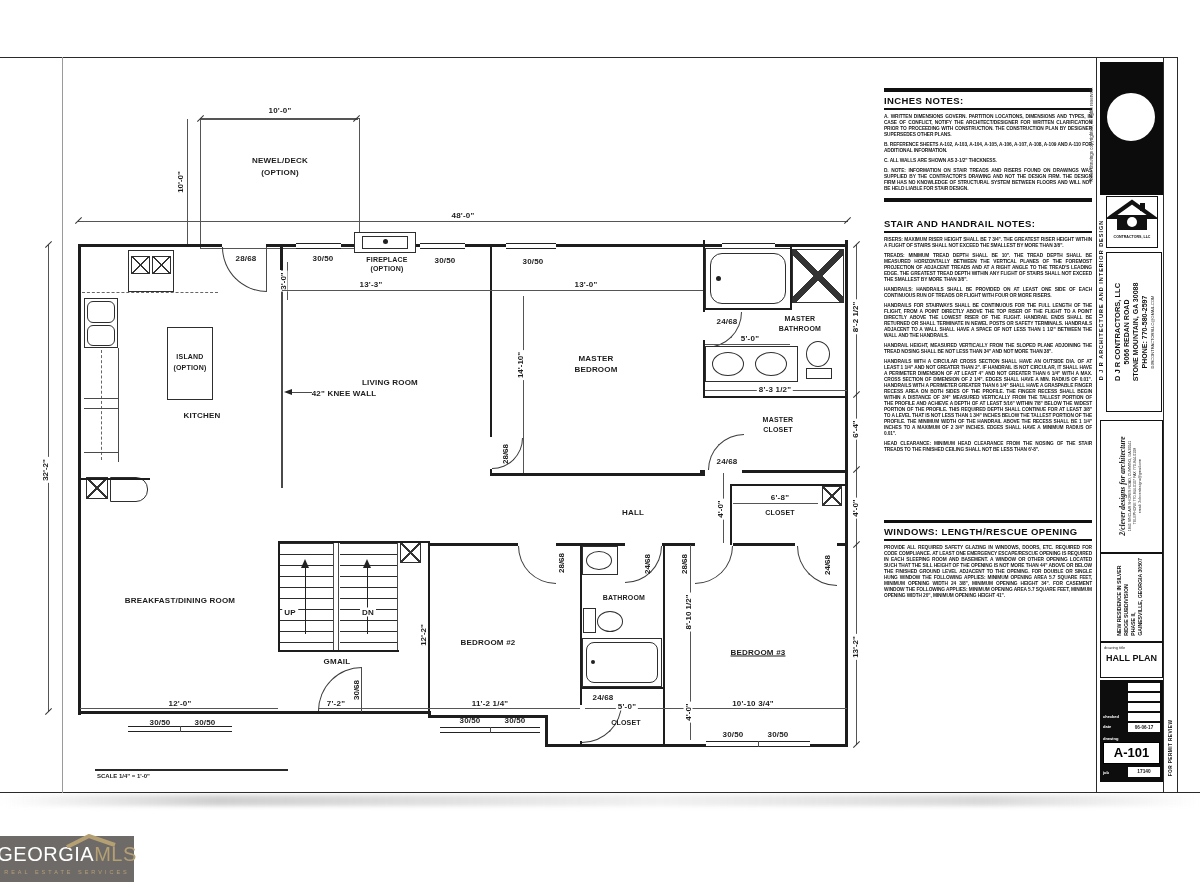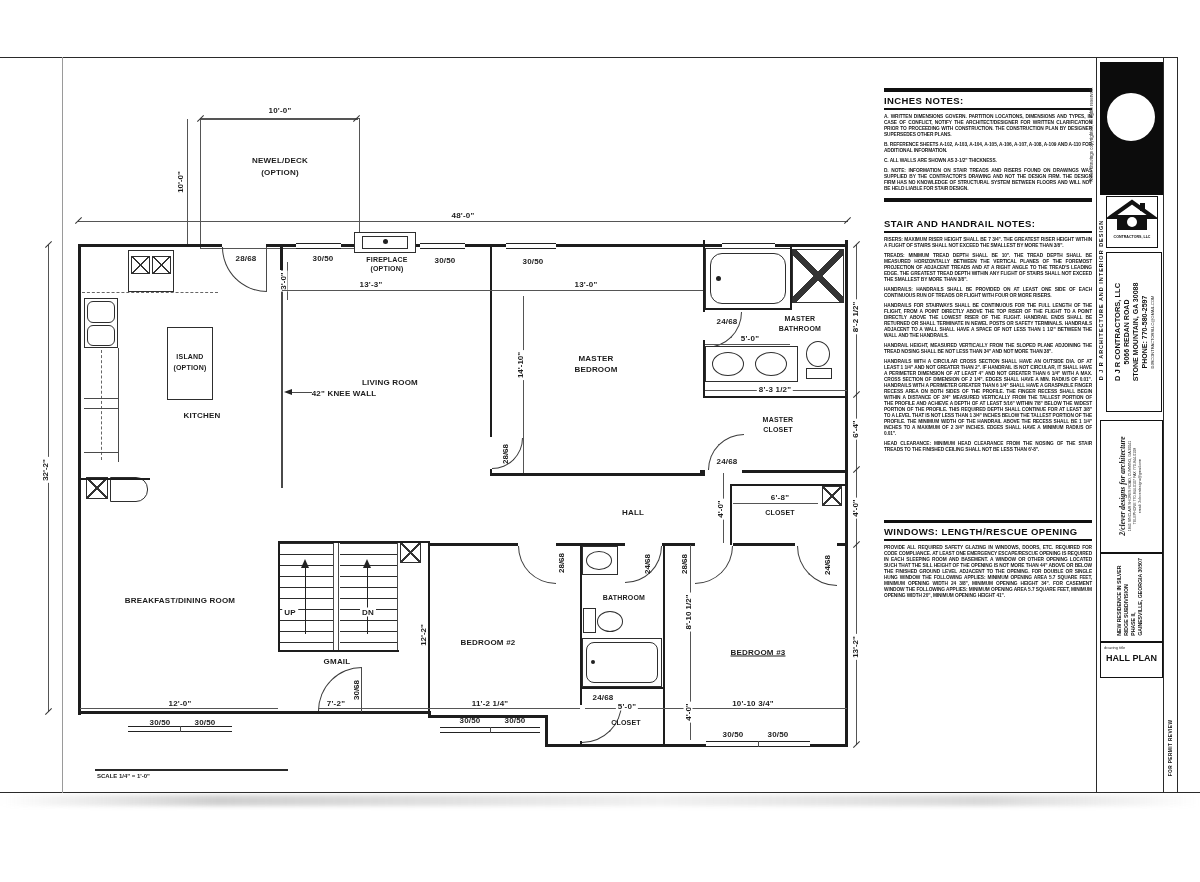--- a/index.html
+++ b/index.html
@@ -362,17 +362,39 @@
     <div style="font:700 5.2px/7px 'Liberation Sans',sans-serif;color:#111;text-align:left;">RIDGE SUBDIVISION</div>
     <div style="font:700 5.2px/7px 'Liberation Sans',sans-serif;color:#111;text-align:left;">PHASE II,</div>
     <div style="font:700 5.2px/7px 'Liberation Sans',sans-serif;color:#111;text-align:left;">GAINESVILLE, GEORGIA 30507</div>
   </div>
 
   <div class="strip-box" style="left:1100px;top:642px;width:63px;height:36px;">
     <div style="font:400 4px 'Liberation Sans',sans-serif;color:#333;margin:2px 0 0 3px;">drawing title</div>
     <div style="font:700 9px 'Liberation Sans',sans-serif;color:#111;text-align:center;margin-top:3px;">HALL PLAN</div>
   </div>
 
+  <div class="abs" style="left:1100px;top:680px;width:63px;height:102px;background:#0d0d0d;">
+    <div class="abs" style="left:28px;top:3px;width:32px;height:8px;background:#fff;"></div>
+    <div class="abs" style="left:28px;top:13px;width:32px;height:8px;background:#fff;"></div>
+    <div class="abs" style="left:28px;top:23px;width:32px;height:8px;background:#fff;"></div>
+    <div class="abs" style="left:3px;top:34px;font:700 4px 'Liberation Sans',sans-serif;color:#fff;">checked</div>
+    <div class="abs" style="left:28px;top:33px;width:32px;height:8px;background:#fff;"></div>
+    <div class="abs" style="left:3px;top:44px;font:700 4px 'Liberation Sans',sans-serif;color:#fff;">date</div>
+    <div class="abs" style="left:28px;top:43px;width:32px;height:9px;background:#fff;font:700 4.6px/9px 'Liberation Sans',sans-serif;color:#111;text-align:center;">06-06-17</div>
+    <div class="abs" style="left:3px;top:56px;font:700 4px 'Liberation Sans',sans-serif;color:#fff;">drawing</div>
+    <div class="abs" style="left:3px;top:62px;width:57px;height:22px;background:#fff;border:1px solid #000;box-sizing:border-box;font:700 13px/20px 'Liberation Sans',sans-serif;text-align:center;color:#000;">A-101</div>
+    <div class="abs" style="left:3px;top:90px;font:700 4px 'Liberation Sans',sans-serif;color:#fff;">job</div>
+    <div class="abs" style="left:28px;top:87px;width:32px;height:10px;background:#fff;font:700 4.8px/10px 'Liberation Sans',sans-serif;color:#111;text-align:center;">17140</div>
+  </div>
 
   <div class="rotwrap" style="left:1170px;top:748px;font:700 4.8px 'Liberation Sans',sans-serif;color:#111;letter-spacing:.4px;">FOR PERMIT REVIEW</div>
 
+  <div class="abs" style="left:0;top:836px;width:134px;height:46px;background:#6e6a68;display:flex;flex-direction:column;align-items:center;justify-content:center;">
+    <div style="position:relative;line-height:1;">
+      <svg width="52" height="14" viewBox="0 0 52 14" style="position:absolute;left:68px;top:-9px;">
+        <polyline points="2,13 24,2 50,11" fill="none" stroke="#b5a074" stroke-width="4"></polyline>
+      </svg>
+      <span style="font:400 20px 'Liberation Sans',sans-serif;color:#ffffff;letter-spacing:.5px;">GEORGIA</span><span style="font:400 20px 'Liberation Sans',sans-serif;color:#b5a074;letter-spacing:.5px;">MLS</span>
+    </div>
+    <div style="font:400 5.5px 'Liberation Sans',sans-serif;color:#b5a074;letter-spacing:3px;margin-top:3px;">REAL ESTATE SERVICES</div>
+  </div>
 
 </div>
 
 </body></html>

